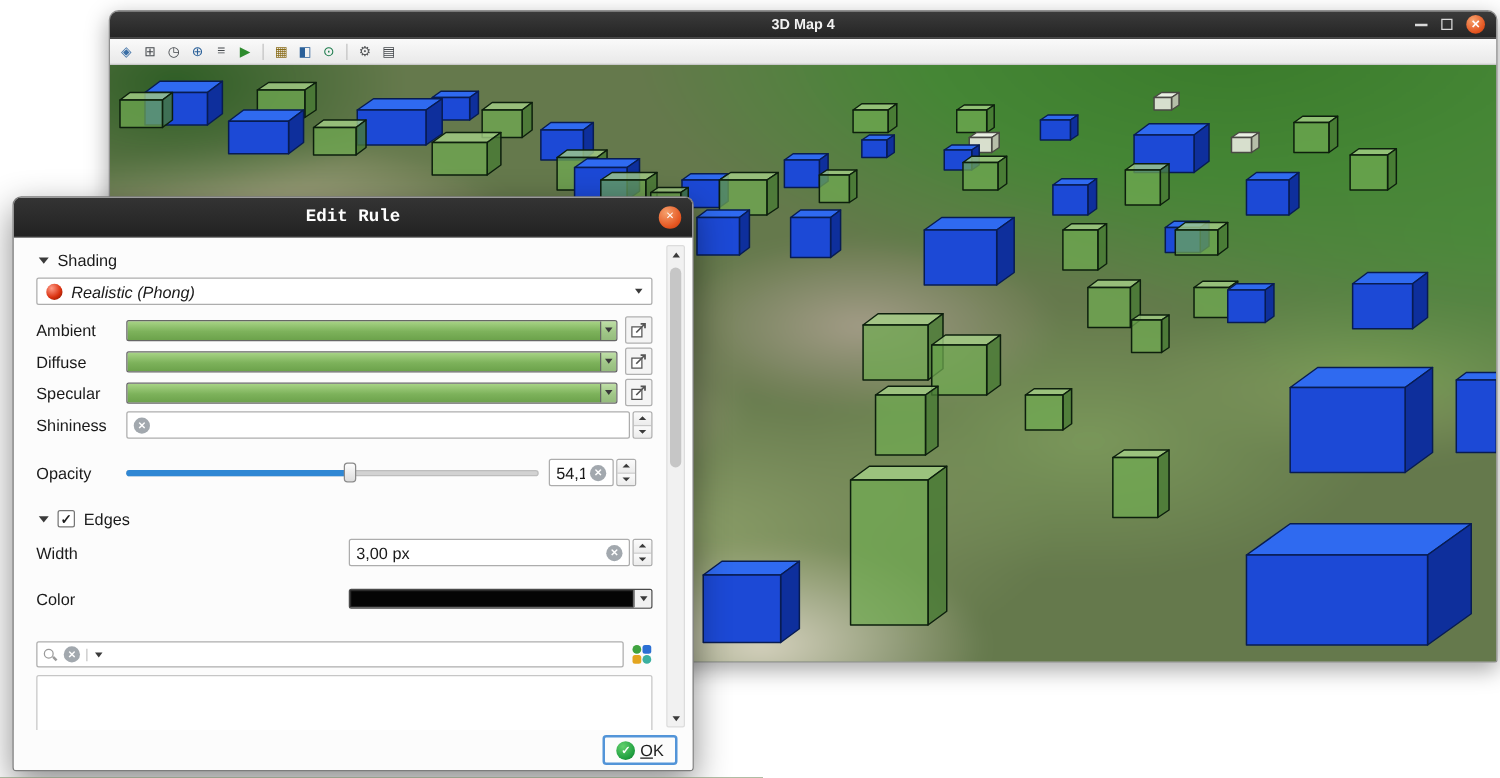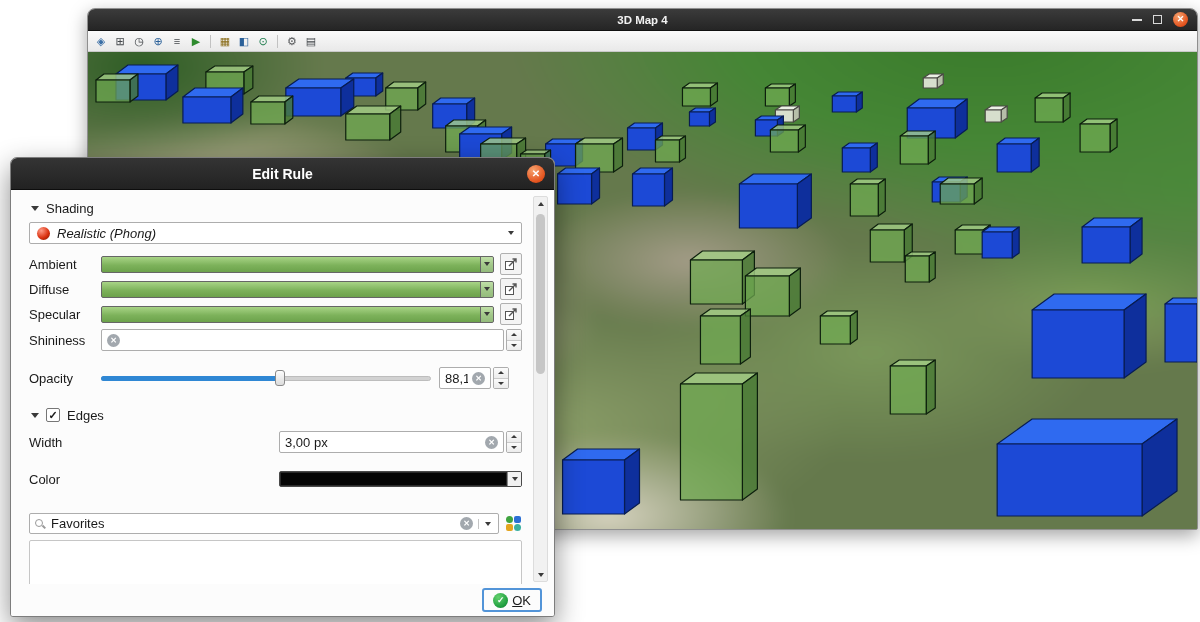--- a/index.html
+++ b/index.html
@@ -62,21 +62,21 @@
 
   
   .dialog{
     position:absolute; left:10px; top:157px; width:545px; height:460px;
     background:#fcfcfc; border:1px solid #7d7d7d; border-radius:7px 7px 3px 3px;
     box-shadow:0 10px 28px rgba(0,0,0,.45); overflow:hidden; z-index:5;
     font-size:13px; color:#1a1a1a;
   }
   .dlg-titlebar{
     position:relative; height:32px;
-    background:linear-gradient(#343434,#222222); border-bottom:1px solid #0d0d0d;
+    background:linear-gradient(#343434,#222222); border-bottom:1px solid #0d0d0d;font-family:Liberation Mono, monospace;
   }
   .dlg-title{
     position:absolute; inset:0; display:flex; align-items:center; justify-content:center;
     color:#fff; font-size:14px; font-weight:bold;
   }
   .dlg-close{
     position:absolute; right:9px; top:7px; width:18px; height:18px; border-radius:50%;
     background:radial-gradient(circle at 35% 28%, #f6a26e, #e4541f 68%, #b93c10);
     color:#fff; font-size:10px; line-height:18px; text-align:center; font-weight:bold;
   }
@@ -582,21 +582,21 @@
 
     <div class="row num-row">
       <span class="row-label">Opacity</span>
       <span class="slider">
         <span class="slider-track"></span>
         <span class="slider-fill" style="width:54.1%">
             <span class="slider-handle"></span>
           </span>
       </span>
       <span class="text-input opacity-value">
-        <span class="input-value">88,1</span>
+        <span class="input-value">54,1</span>
         <span class="clear-icon">✕</span>
       </span>
       <span class="spinbox">
         <span class="spin-half">
             <span class="tri-up"></span>
           </span>
         <span class="spin-half">
             <span class="tri-down"></span>
           </span>
       </span>
@@ -630,21 +630,20 @@
         <span class="color-fill"></span>
         <span class="color-arrow">
             <span class="tri-down"></span>
           </span>
       </span>
     </div>
 
     <div class="row fav-row">
       <span class="search-box">
         <span class="mag-icon"></span>
-        <span class="input-value">Favorites</span>
         <span class="clear-icon">✕</span>
         <span class="search-arrow">
             <span class="tri-down"></span>
           </span>
       </span>
       <span class="style-manager-icon">
         <span class="smi-dot smi-1"></span>
         <span class="smi-dot smi-2"></span>
         <span class="smi-dot smi-3"></span>
         <span class="smi-dot smi-4"></span>

